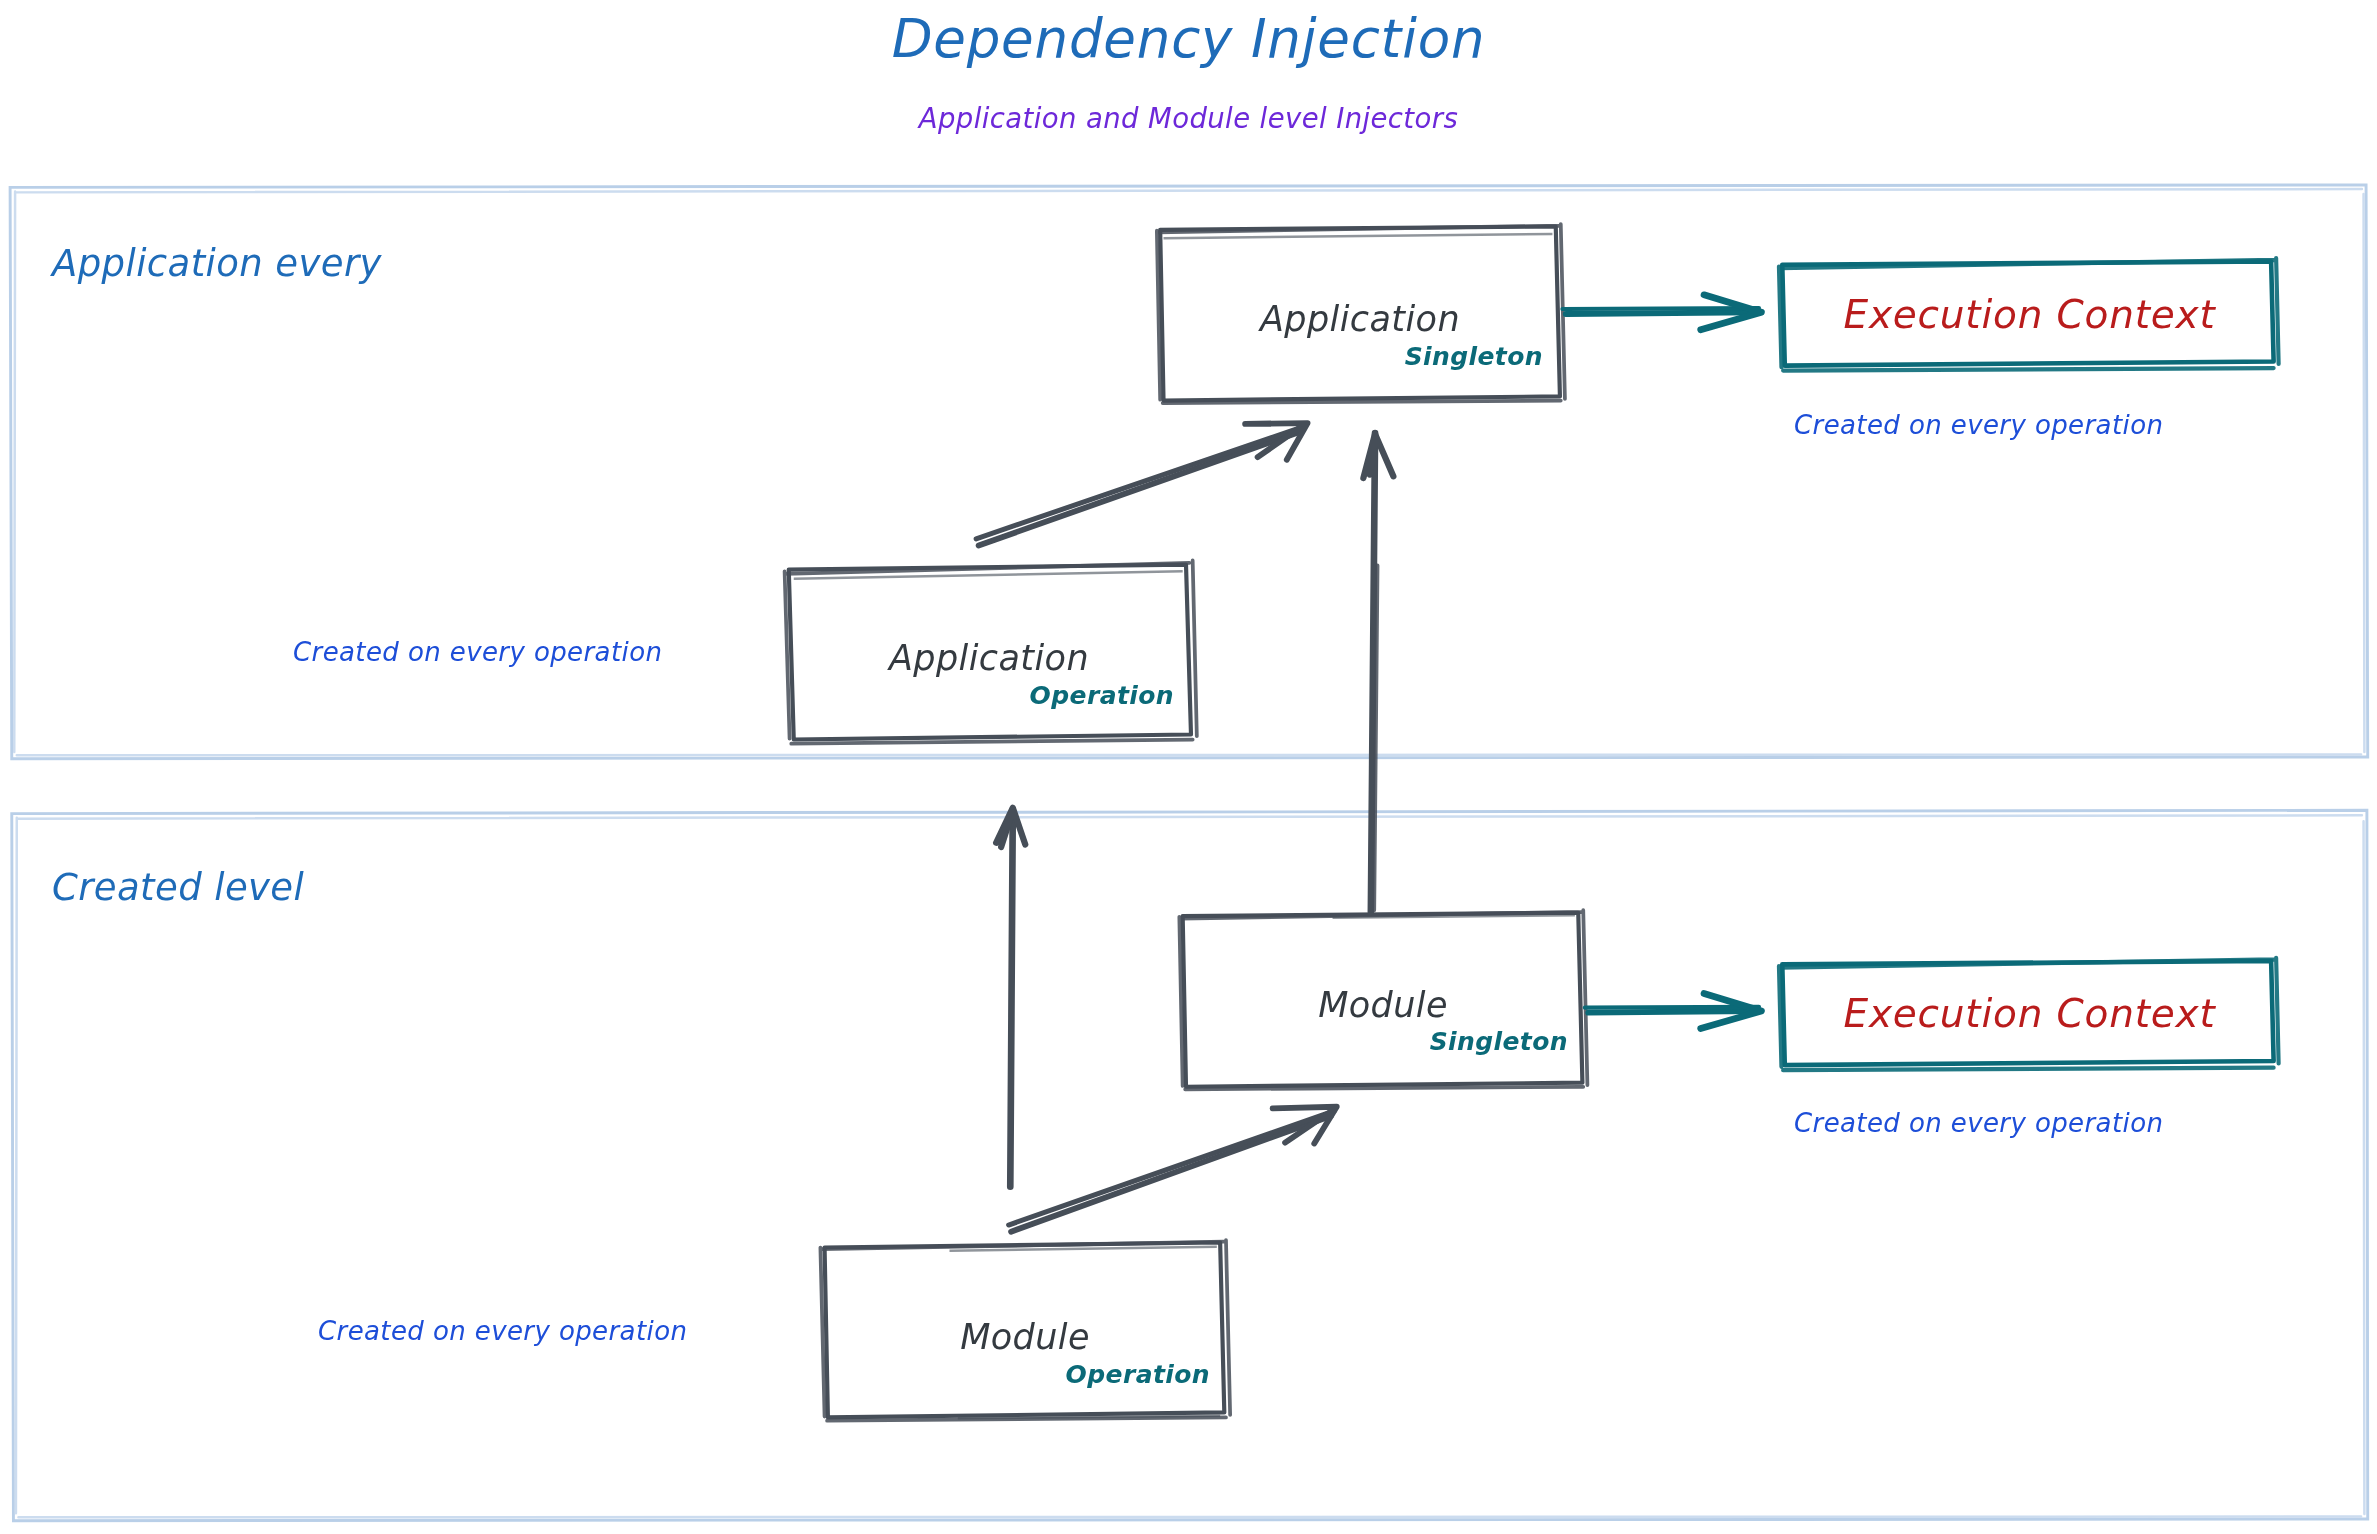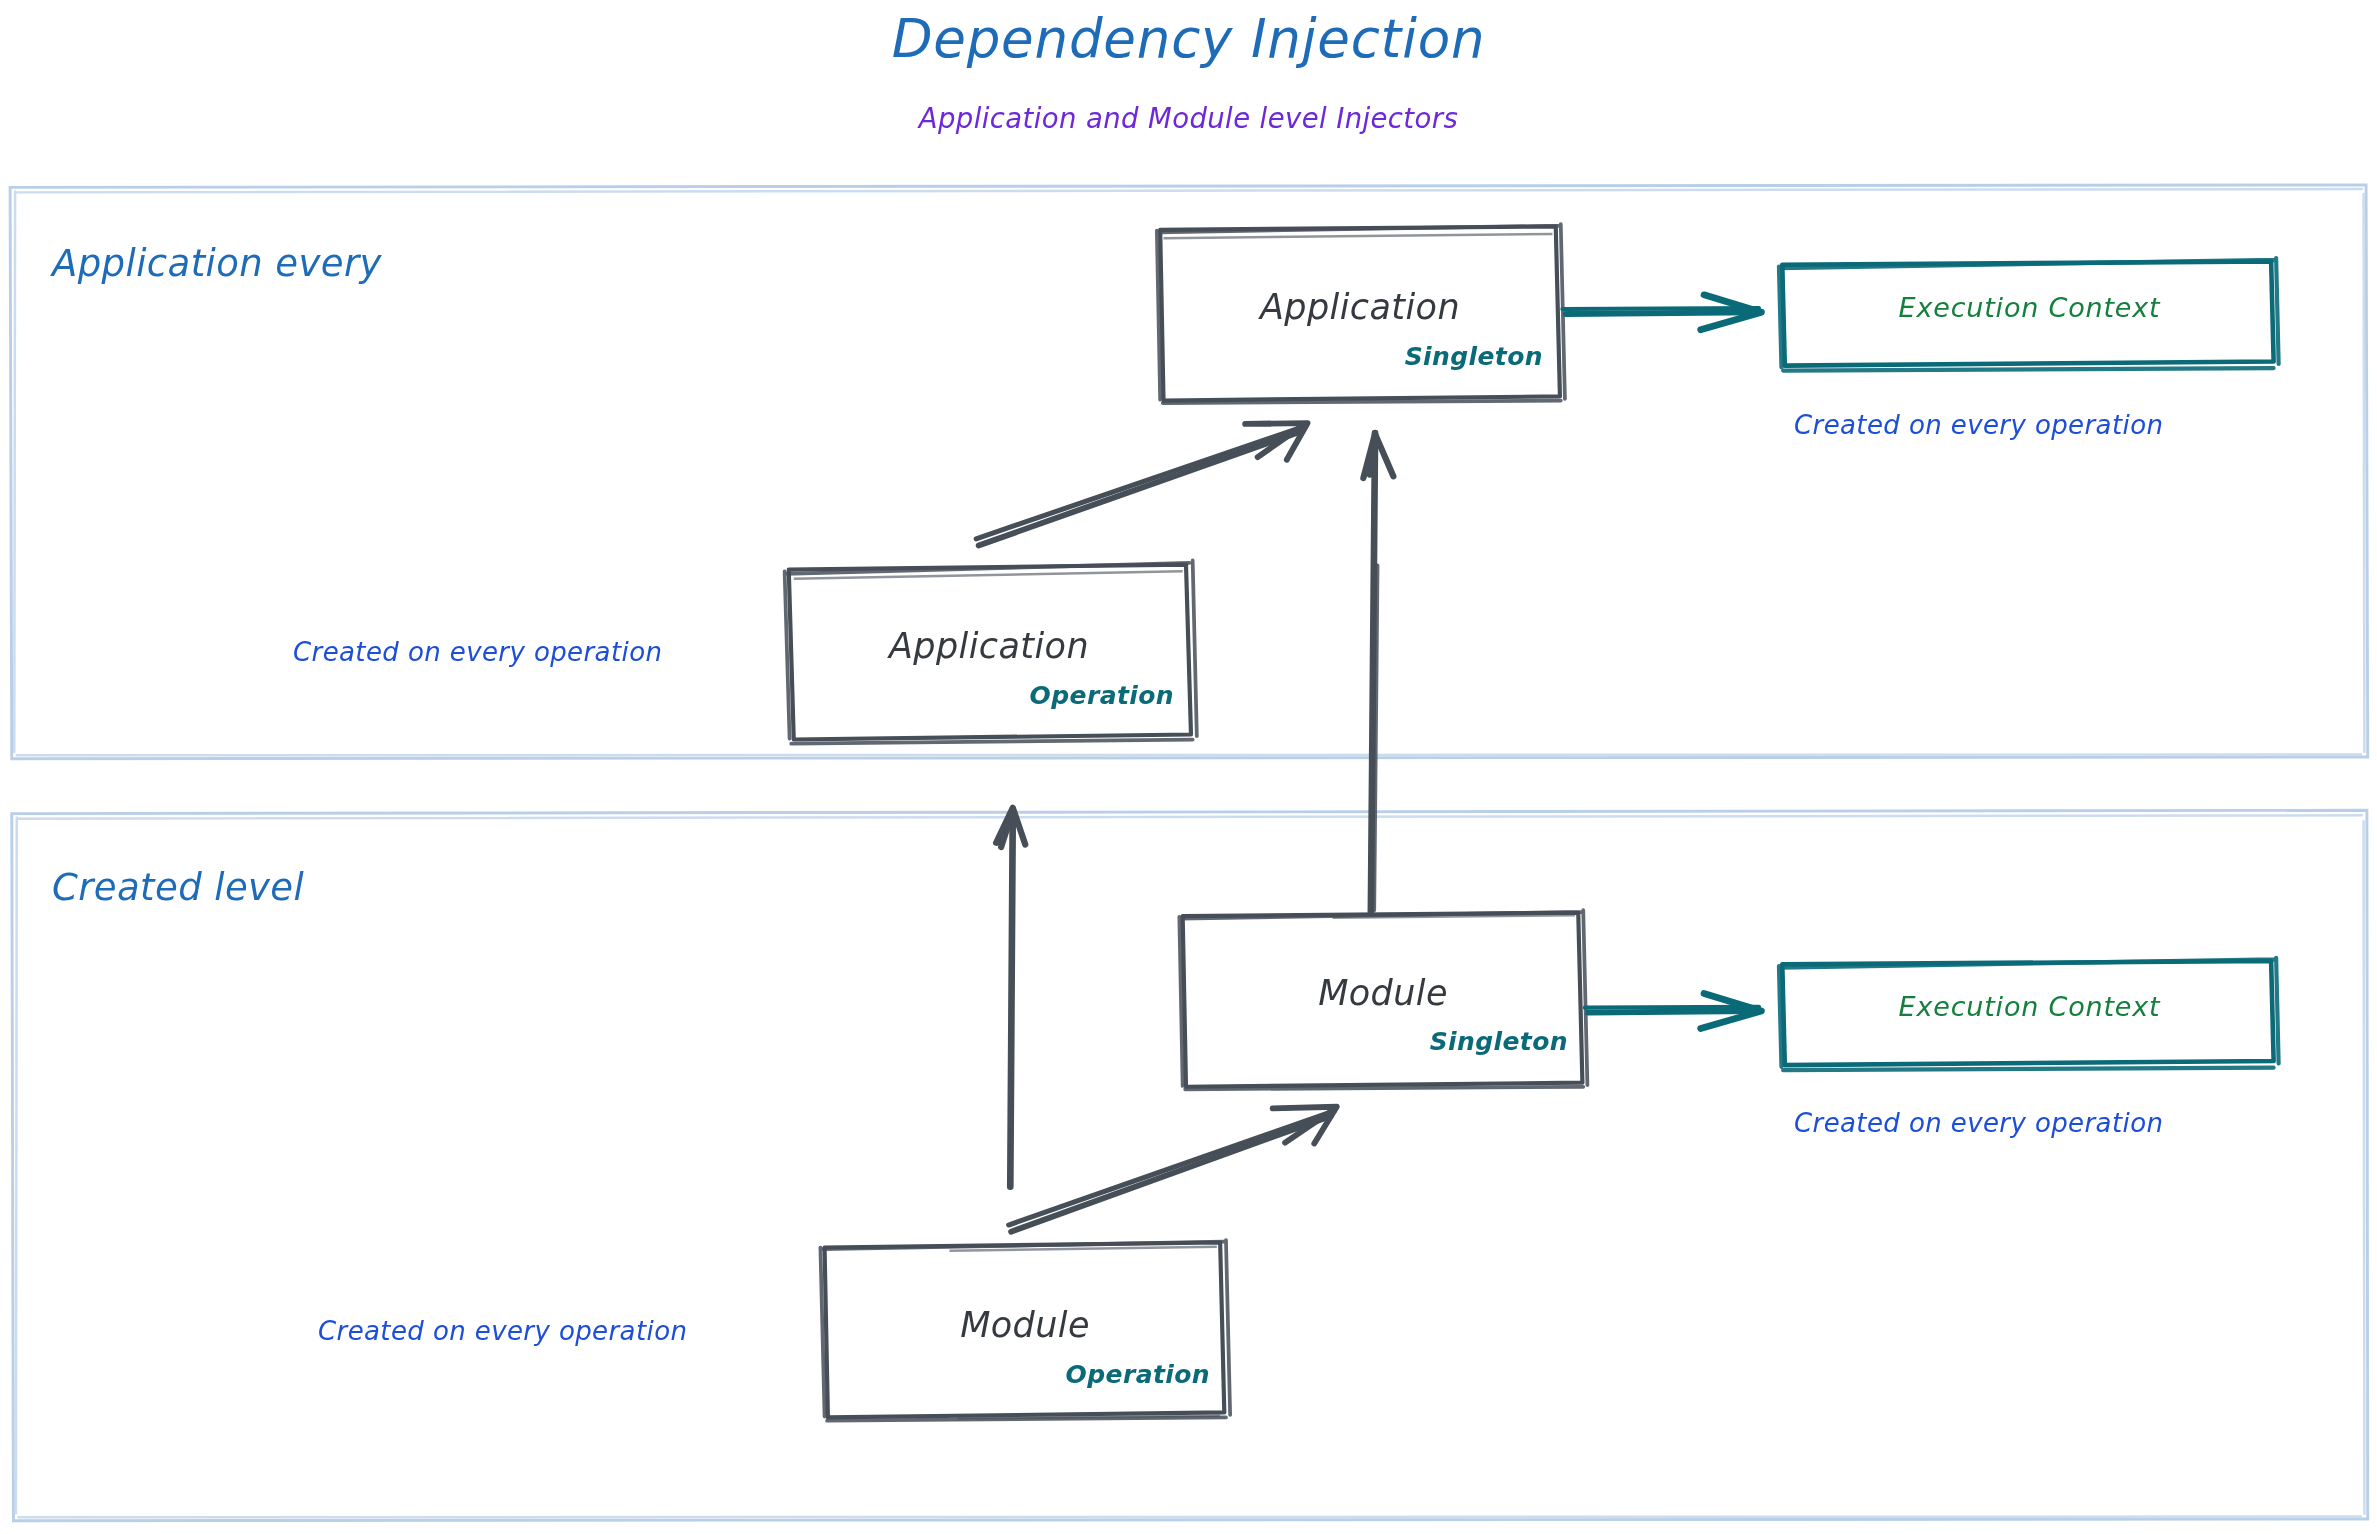--- a/index.html
+++ b/index.html
@@ -48,30 +48,31 @@
   }
   .panel-title {
     font-size: 37px;
     color: #1e6bb8;
     letter-spacing: 0.4px;
   }
   .node-title {
     font-size: 35px;
     color: #343a40;
     letter-spacing: 0.4px;
+    margin-top: 12px;
   }
   .node-scope {
     font-size: 25px;
     color: #0b6a78;
     letter-spacing: 0.4px;
     font-weight: bold;
   }
   .ctx-title {
-    font-size: 27px;
-    color: #15803d;
+    font-size: 39px;
+    color: #b91c1c;
     letter-spacing: 0.8px;
   }
   .note {
     font-size: 26px;
     color: #1d4ed8;
     letter-spacing: 0.4px;
   }
 </style>
 </head>
 <body>

